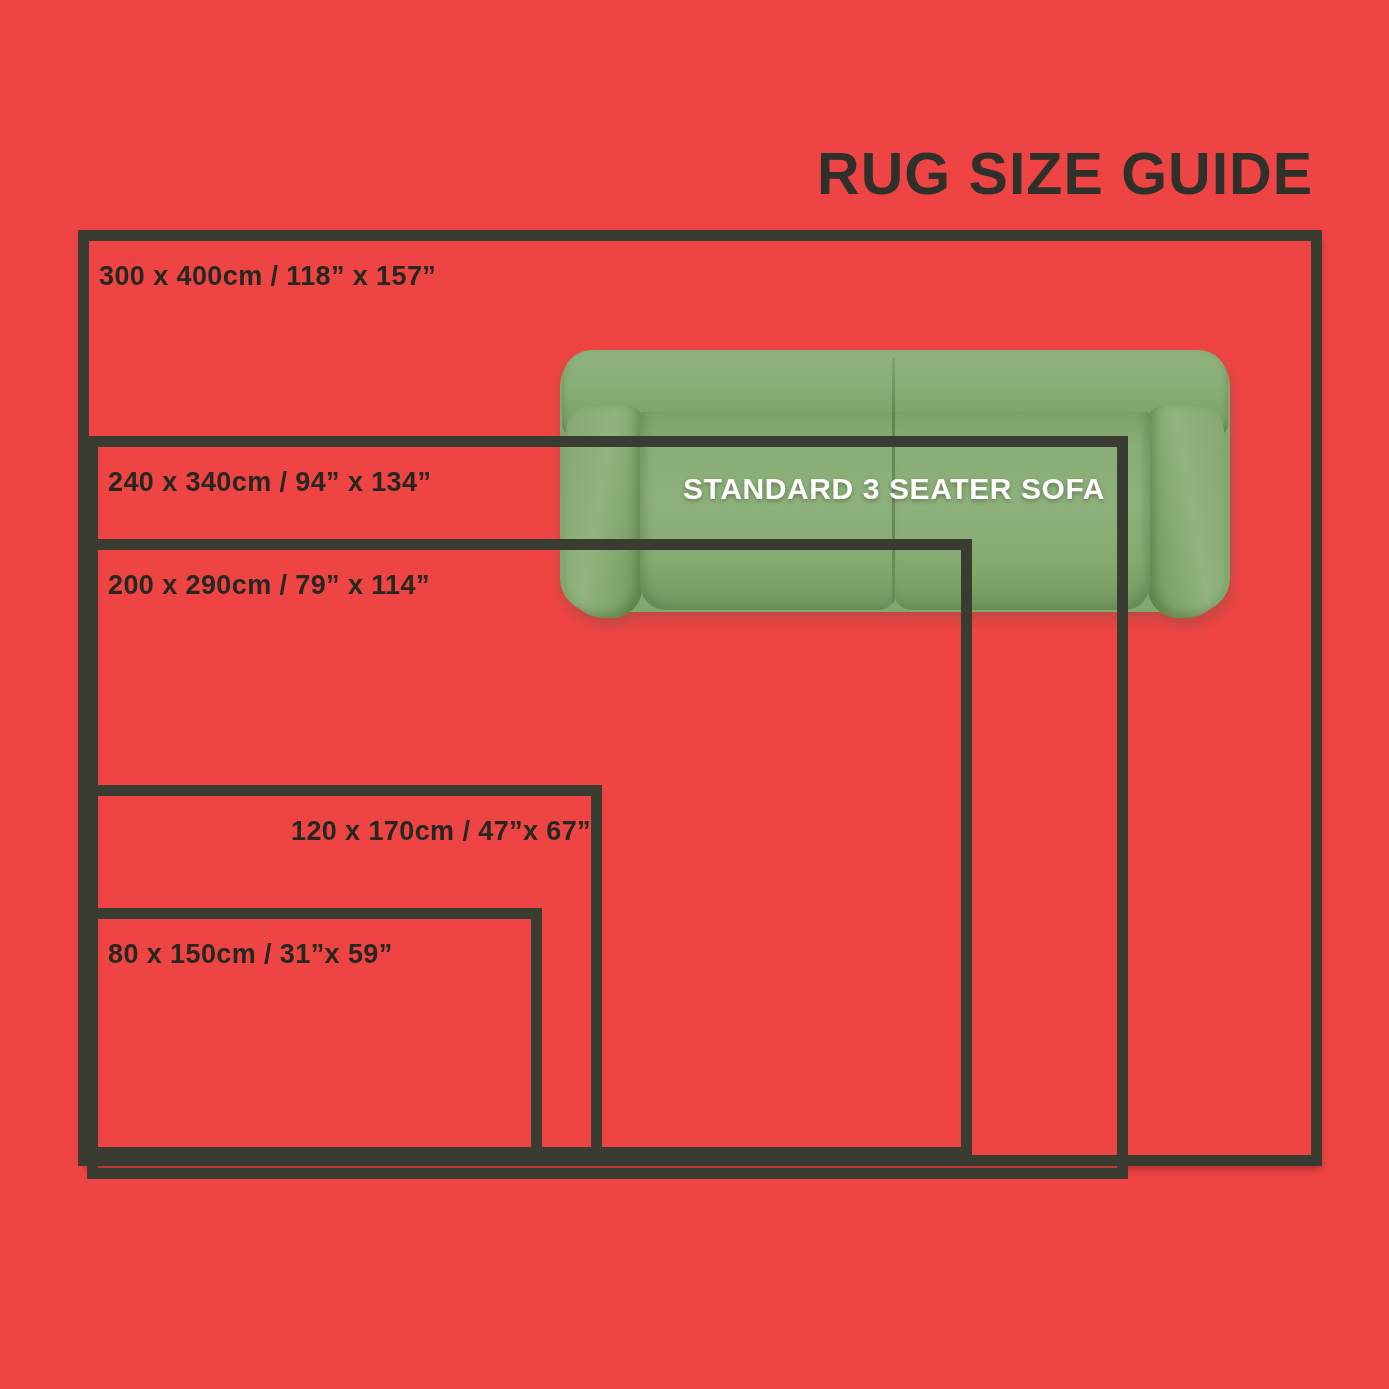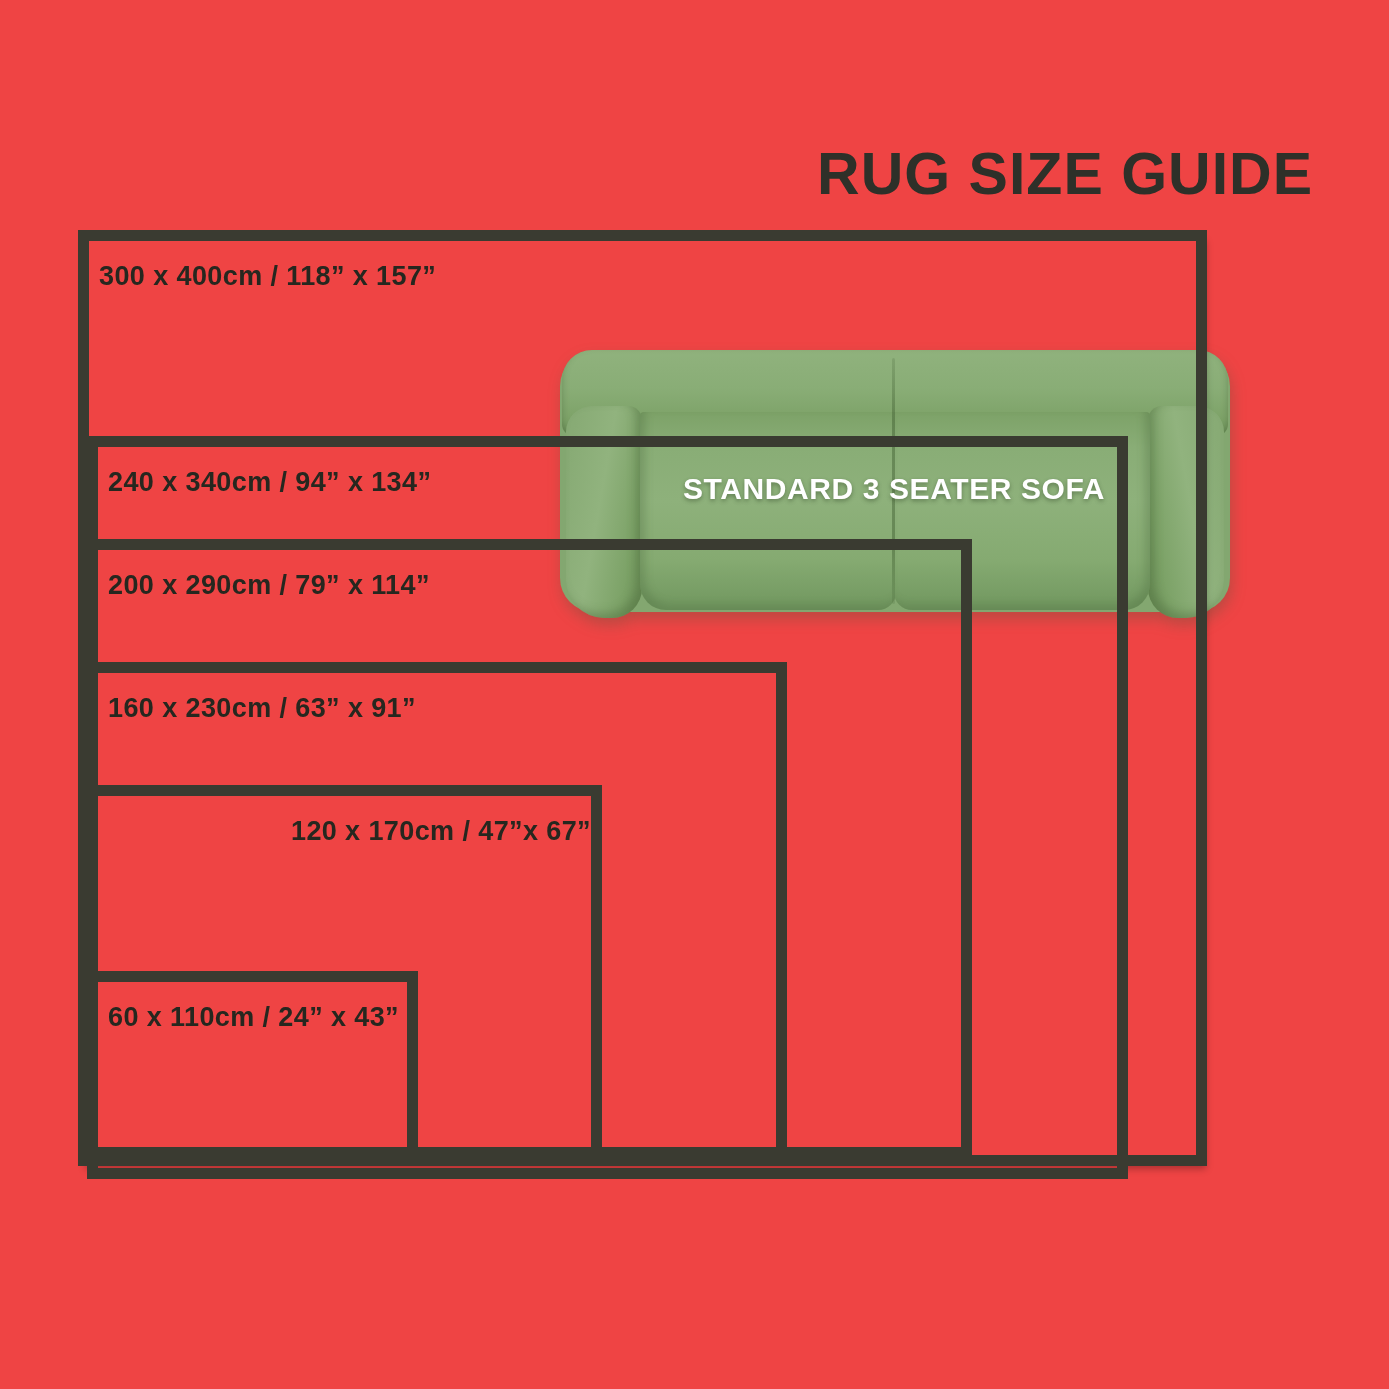--- a/index.html
+++ b/index.html
@@ -145,38 +145,35 @@
     <div class="sofa-base"></div>
     <div class="sofa-back"></div>
     <div class="sofa-arm sofa-arm-left"></div>
     <div class="sofa-arm sofa-arm-right"></div>
     <div class="sofa-seat sofa-seat-left"></div>
     <div class="sofa-seat sofa-seat-right"></div>
     <div class="sofa-seam"></div>
     <div class="sofa-label">STANDARD 3 SEATER SOFA</div>
   </div>
 
-  <div class="rug rug-outer" style="left:78px; top:230px; width:1129px; height:936px;">
+  <div class="rug rug-outer" style="left:78px; top:230px; width:1244px; height:936px;">
     <span class="rug-label">300 x 400cm / 118” x 157”</span>
   </div>
 
   <div class="rug" style="left:87px; top:415px; width:1041px; height:743px;margin-top:21px;">
     <span class="rug-label">240 x 340cm / 94” x 134”</span>
   </div>
 
   <div class="rug" style="left:87px; top:539px; width:885px; height:619px;">
     <span class="rug-label">200 x 290cm / 79” x 114”</span>
   </div>
 
-  <div class="rug" style="left:87px; top:662px; width:700px; height:496px;">
-    <span class="rug-label">160 x 230cm / 63” x 91”</span>
-  </div>
 
   <div class="rug" style="left:87px; top:785px; width:515px; height:373px;text-align:right;">
     <span class="rug-label">120 x 170cm / 47”x 67”</span>
   </div>
 
+  <div class="rug" style="left:87px; top:908px; width:455px; height:250px;">
+    <span class="rug-label">80 x 150cm / 31”x 59”</span>
+  </div>
 
-  <div class="rug" style="left:87px; top:971px; width:331px; height:187px;">
-    <span class="rug-label">60 x 110cm / 24” x 43”</span>
-  </div>
 
 </div>
 
 </body></html>

